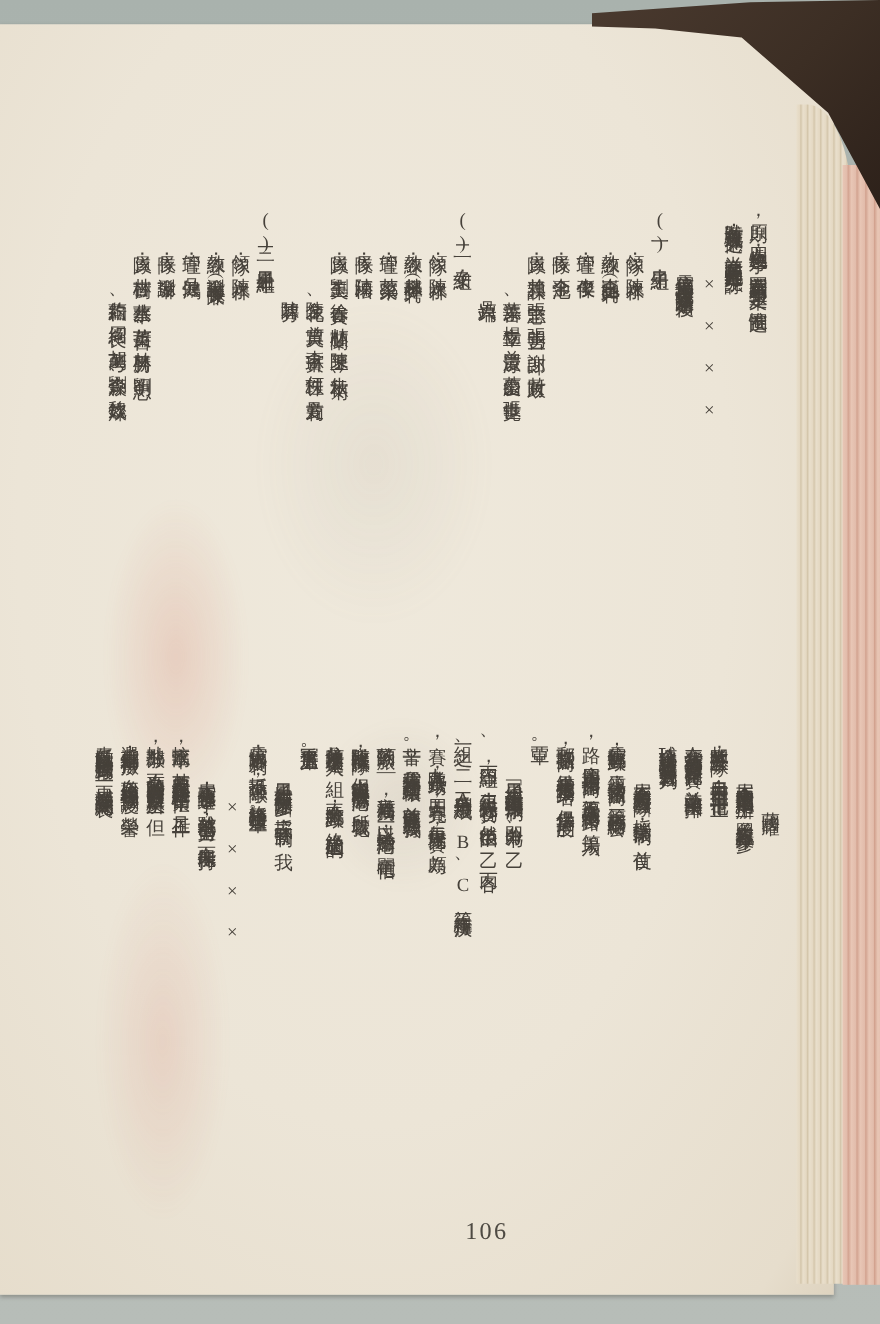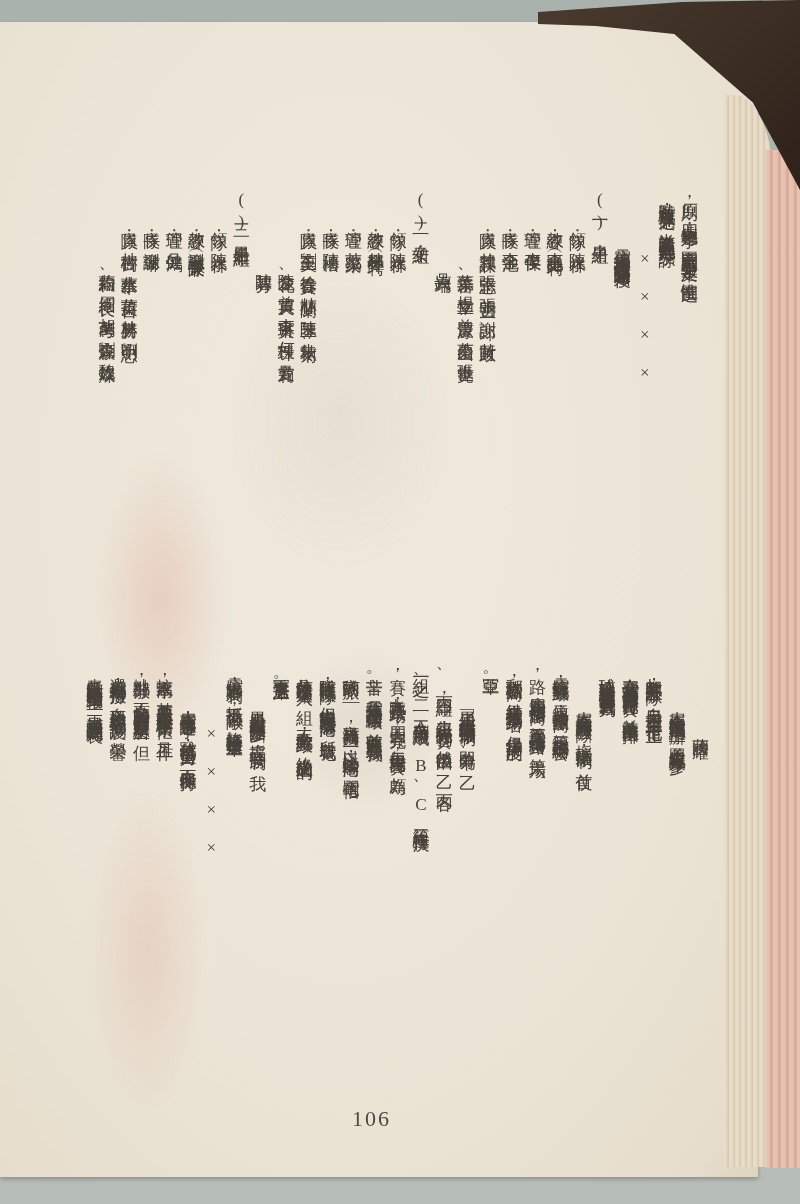--- a/index.html
+++ b/index.html
@@ -56,21 +56,21 @@
   .vblock .col{white-space:nowrap;}
   .upper-cols .col{line-height:22.4px;}
   .lower-cols .col{line-height:23.3px;}
   .sparse{letter-spacing:19px;}
   .byline{letter-spacing:3px;}
   #upper-block{top:168px;right:58px;width:606px;height:460px;}
   #lower-block{top:643px;right:46px;width:630px;height:460px;}
   
   .page-number{
     position:absolute;left:352px;top:1084px;width:110px;
-    text-align:left;font-size:22px;letter-spacing:2px;color:#4e4a43;
+    text-align:right;font-size:22px;letter-spacing:2px;color:#4e4a43;
   }
 </style>
 </head>
 <body>
 
 <div class="page">
   <div class="bleed bleed-1"></div>
   <div class="bleed bleed-2"></div>
   <div class="bleed bleed-3"></div>
   <div class="bleed bleed-4"></div>

